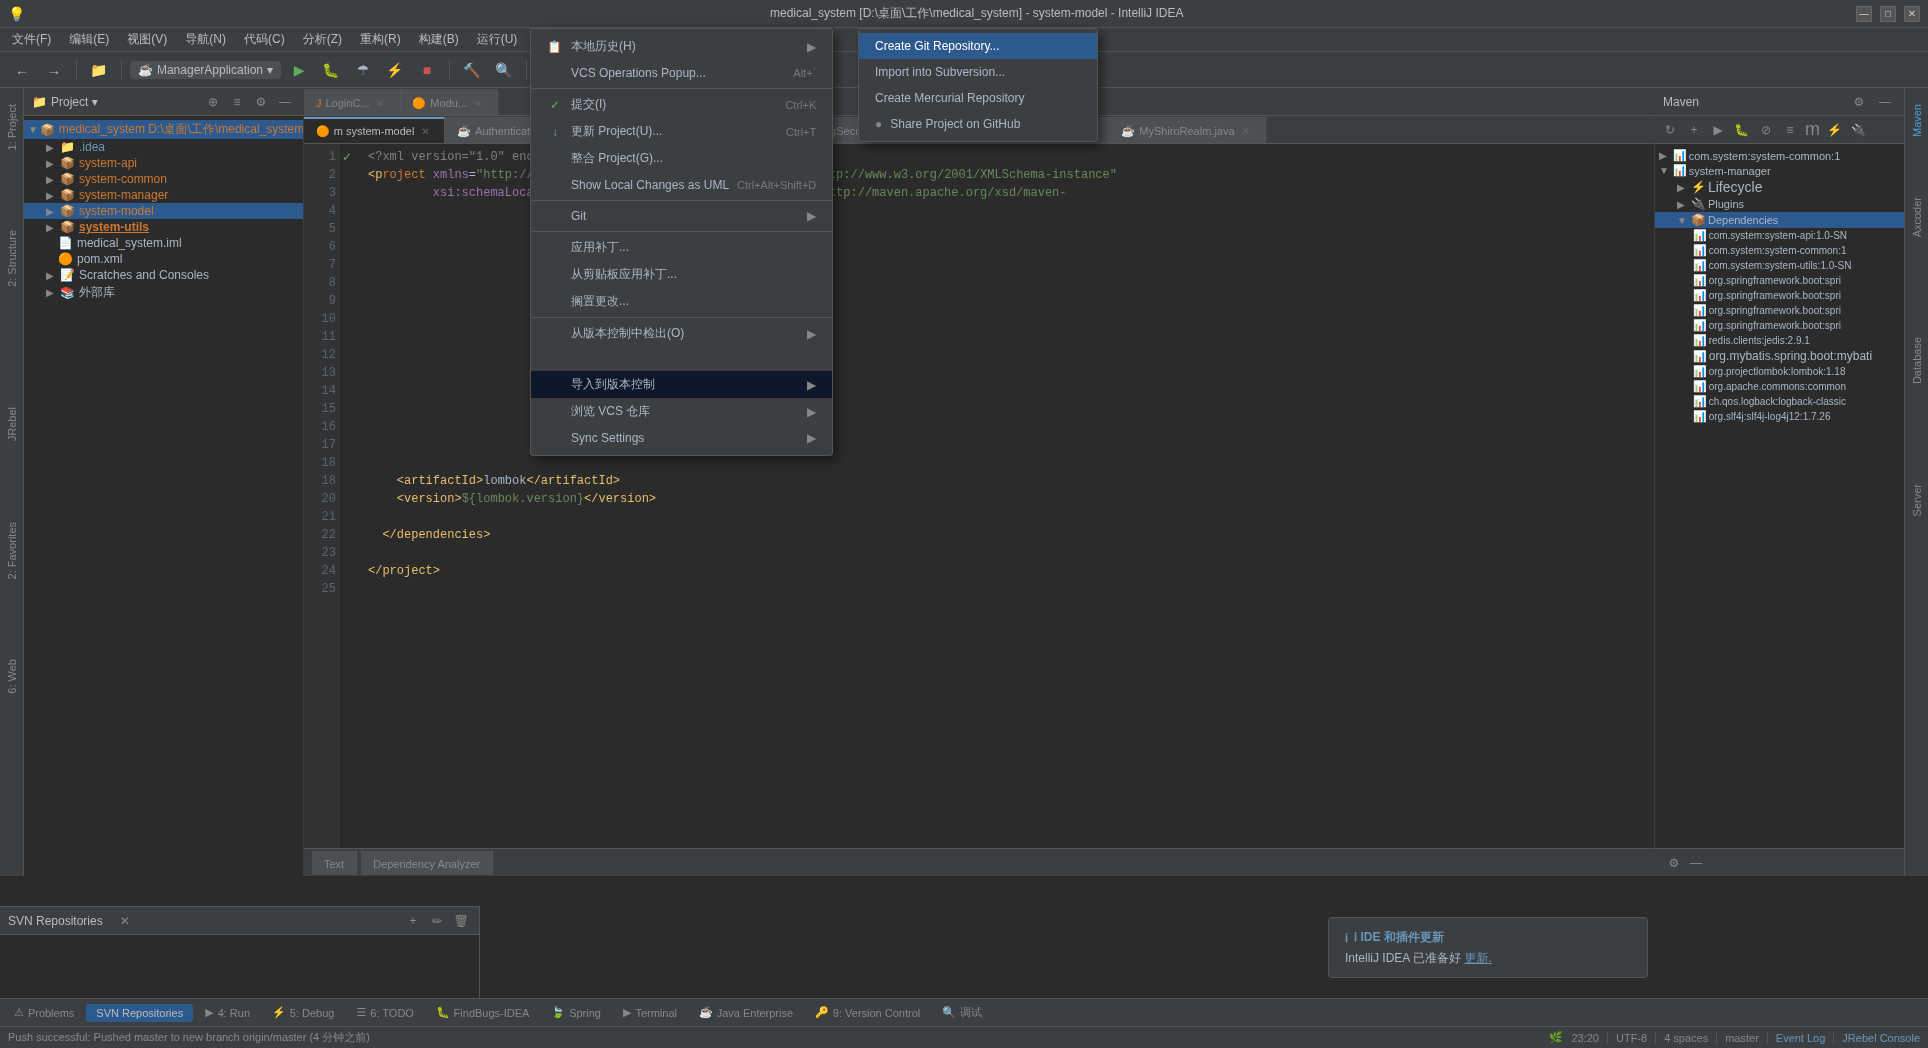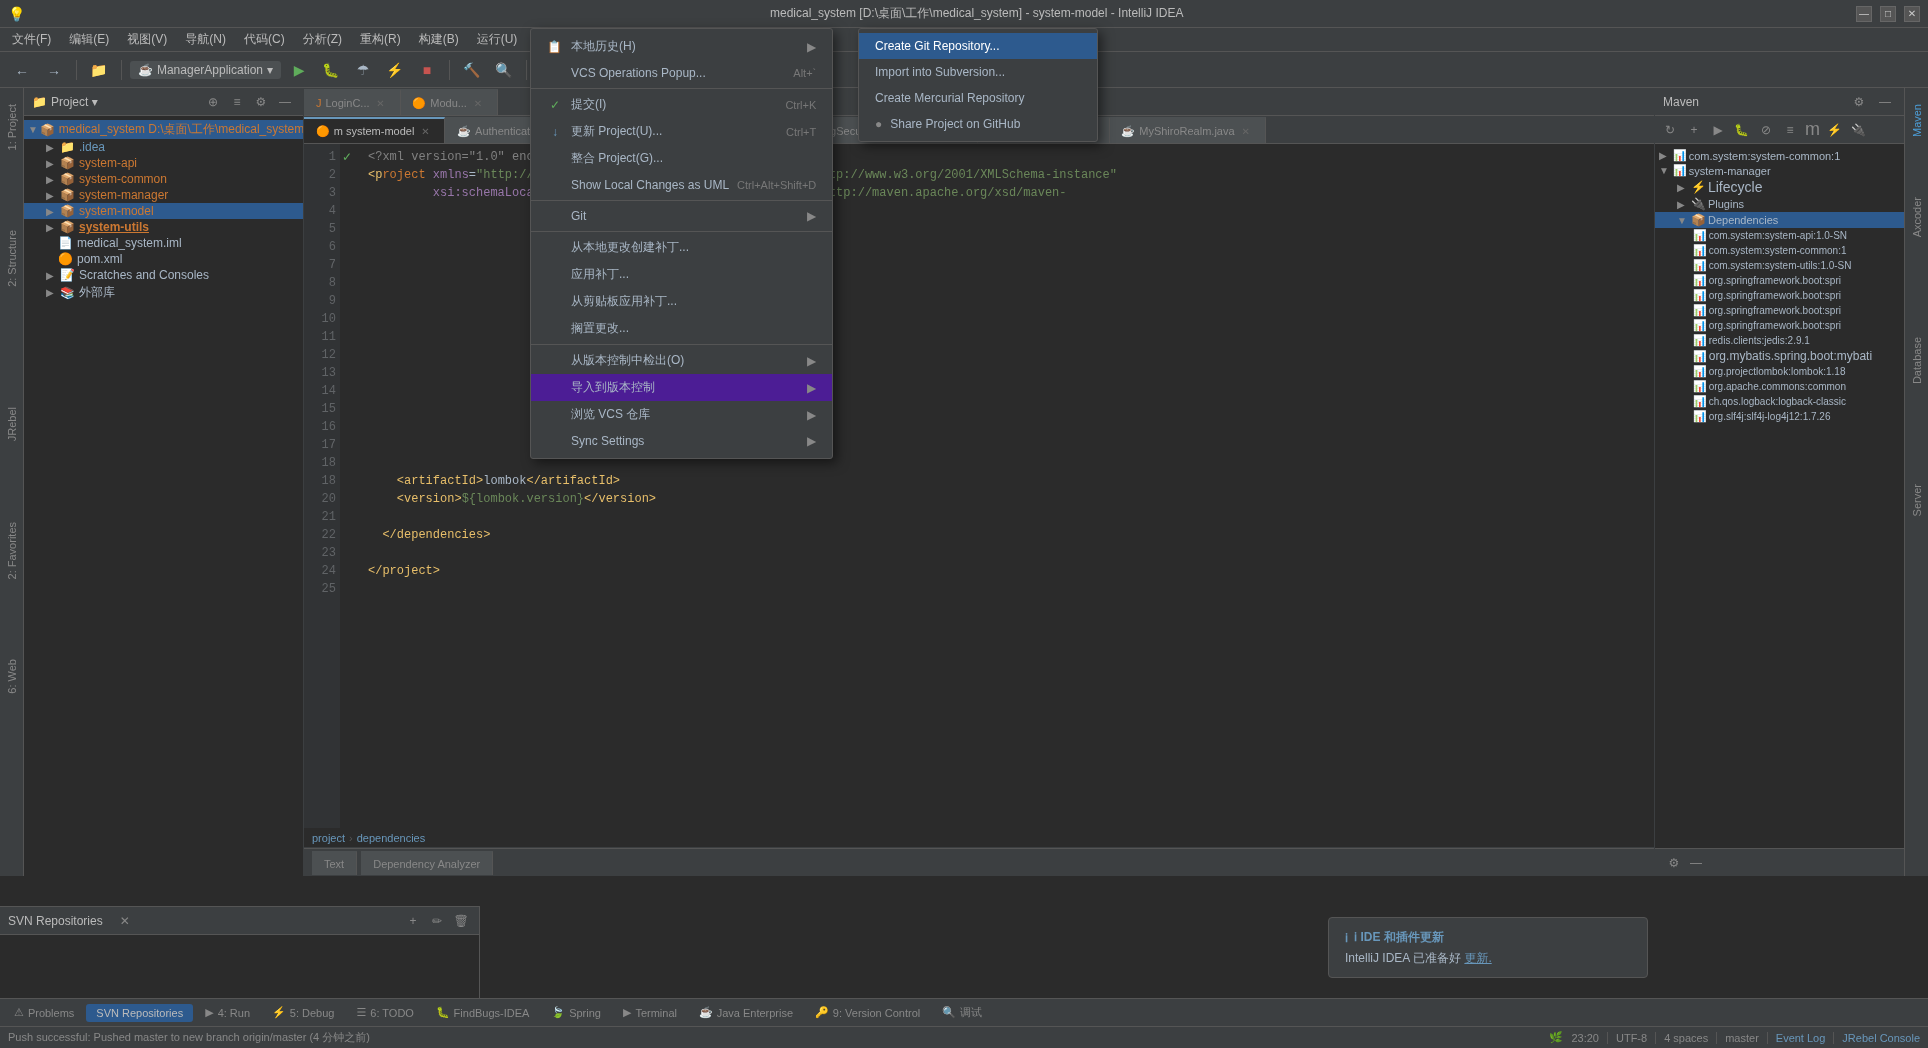--- a/index.html
+++ b/index.html
@@ -387,21 +387,21 @@
     .ctx-item {
       display: flex;
       align-items: center;
       padding: 5px 16px;
       cursor: pointer;
       font-size: 12px;
       color: #a9b7c6;
       gap: 8px;
       position: relative;
     }
-    .ctx-item.highlighted { background: #4c1d95; }
+    .ctx-item.highlighted { background: #0f172a; margin-top: 24px; }
     .ctx-item .shortcut {
       margin-left: auto;
       color: #777;
       font-size: 11px;
       text-align: right;
     }
     .ctx-item .submenu-arrow {
       margin-left: auto;
       color: #888;
     }
@@ -820,25 +820,20 @@
         <div class="code-line"> </div>
         <div class="code-line">    <span class="tag">&lt;artifactId&gt;</span>lombok<span class="tag">&lt;/artifactId&gt;</span></div>
         <div class="code-line">    <span class="tag">&lt;version&gt;</span><span style="color:#6a8759;">${lombok.version}</span><span class="tag">&lt;/version&gt;</span></div>
         <div class="code-line"> </div>
         <div class="code-line">  <span class="tag">&lt;/dependencies&gt;</span></div>
         <div class="code-line"> </div>
         <div class="code-line"><span class="tag">&lt;/project&gt;</span></div>
       </div>
     </div>
 
-    <div class="breadcrumb-bar">
-      <span class="bread-item">project</span>
-      <span class="bread-sep">›</span>
-      <span class="bread-item">dependencies</span>
-    </div>
 
     <div style="height:28px; background:#3c3f41; display:flex; align-items:center; padding:0 8px; gap:4px; border-top:1px solid #555;">
       <div class="editor-tab" style="background:#4c5052; height:24px;">
         <span>Text</span>
       </div>
       <div class="editor-tab" style="background:#4c5052; height:24px;">
         <span>Dependency Analyzer</span>
       </div>
     </div>
   </div>
@@ -1006,24 +1001,20 @@
   </div>
   <div class="ctx-separator"></div>
   <div class="ctx-item">
     <span class="ctx-icon"> </span>
     <span>Git</span>
     <span class="submenu-arrow">▶</span>
   </div>
   <div class="ctx-separator"></div>
   <div class="ctx-item">
     <span class="ctx-icon"> </span>
-    <span>从本地更改创建补丁...</span>
-  </div>
-  <div class="ctx-item">
-    <span class="ctx-icon"> </span>
     <span>应用补丁...</span>
   </div>
   <div class="ctx-item">
     <span class="ctx-icon"> </span>
     <span>从剪贴板应用补丁...</span>
   </div>
   <div class="ctx-item">
     <span class="ctx-icon"> </span>
     <span>搁置更改...</span>
   </div>

